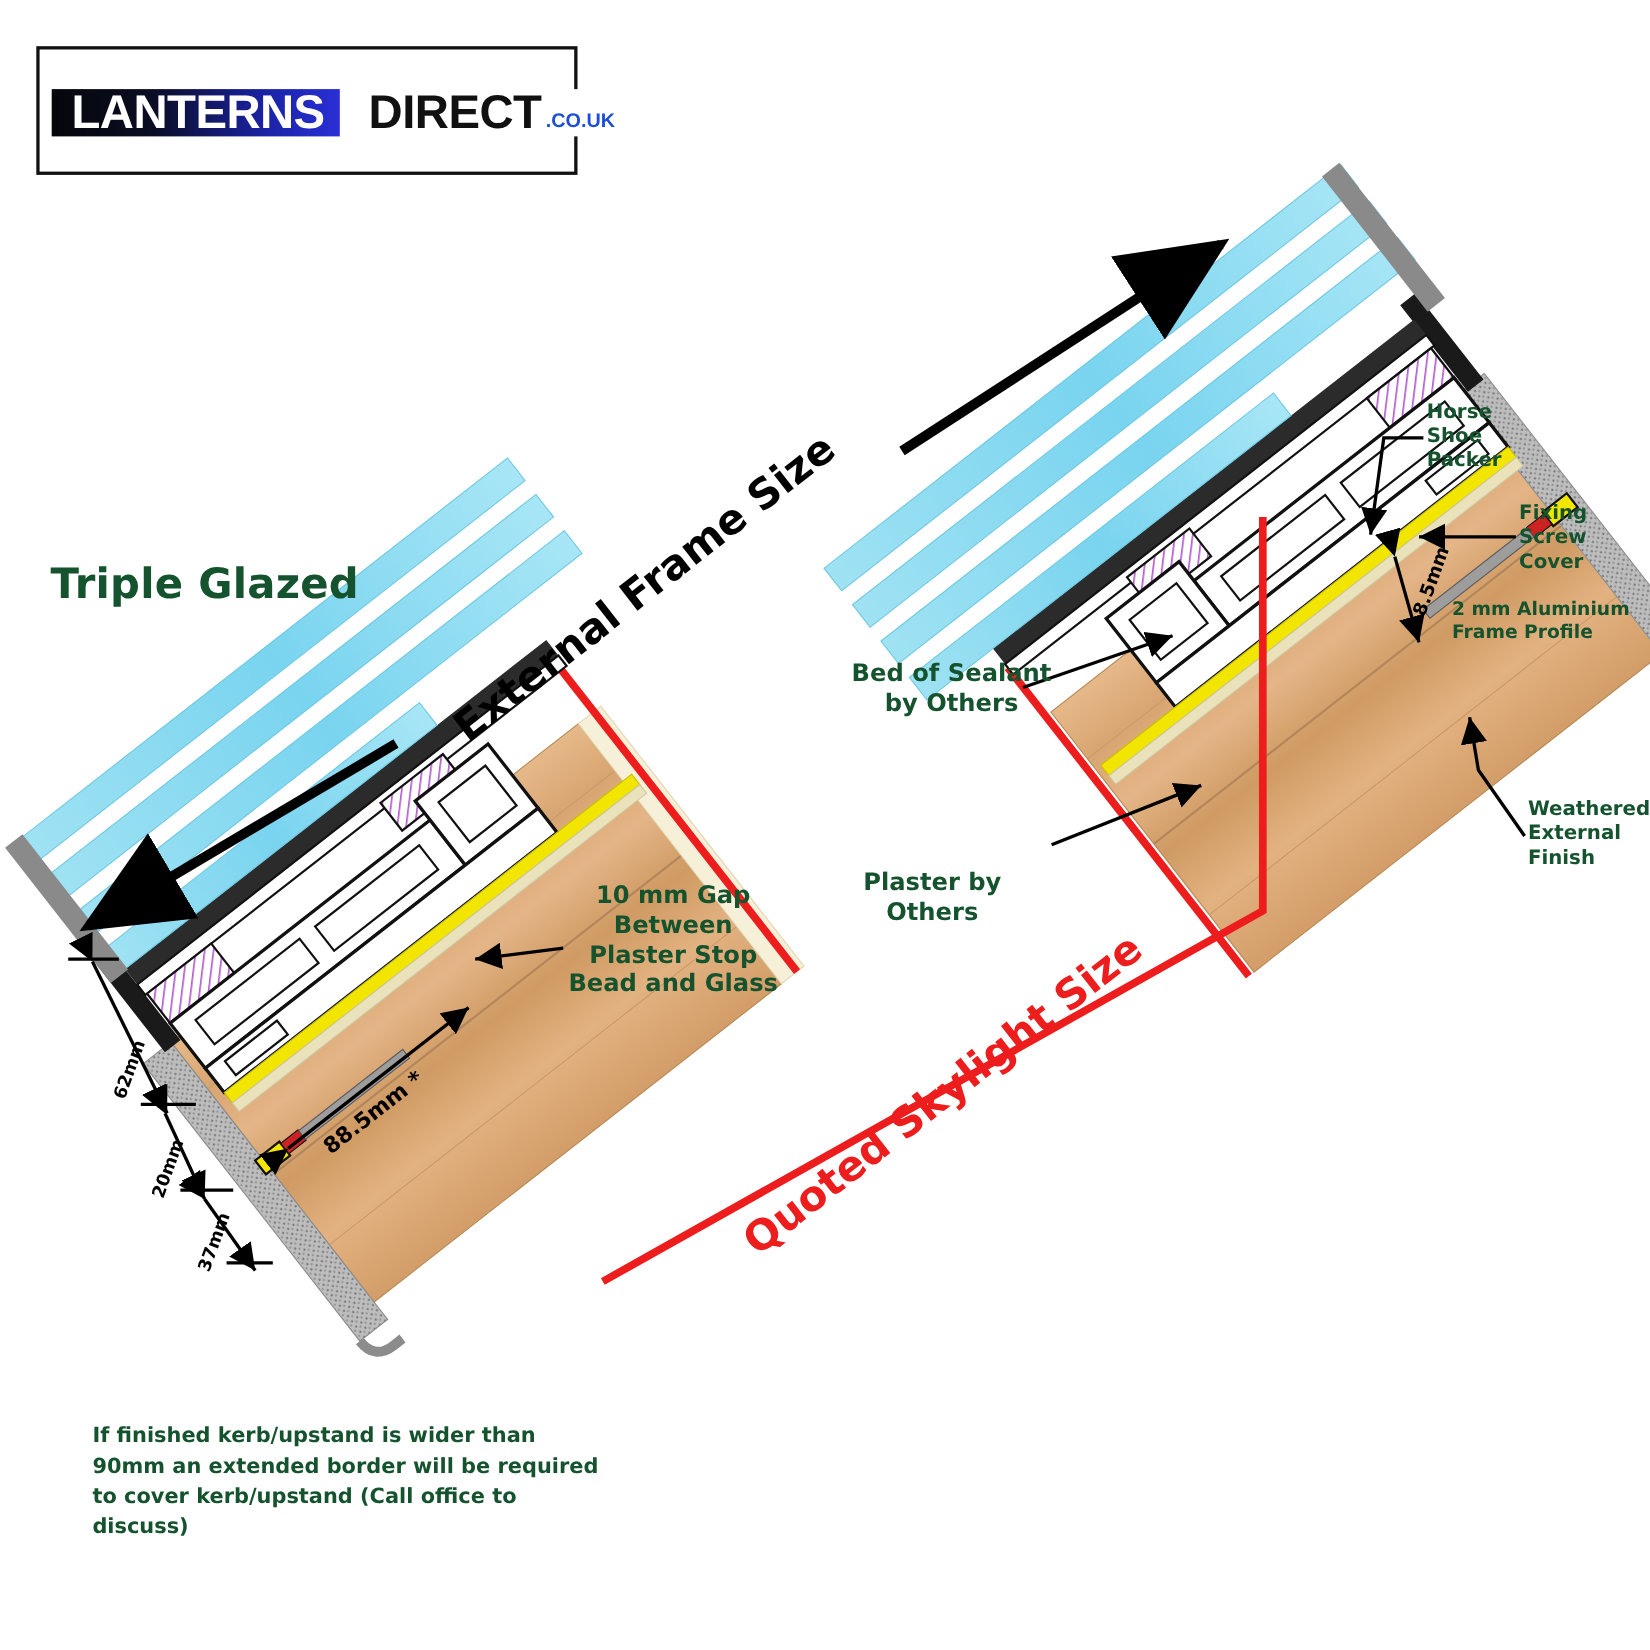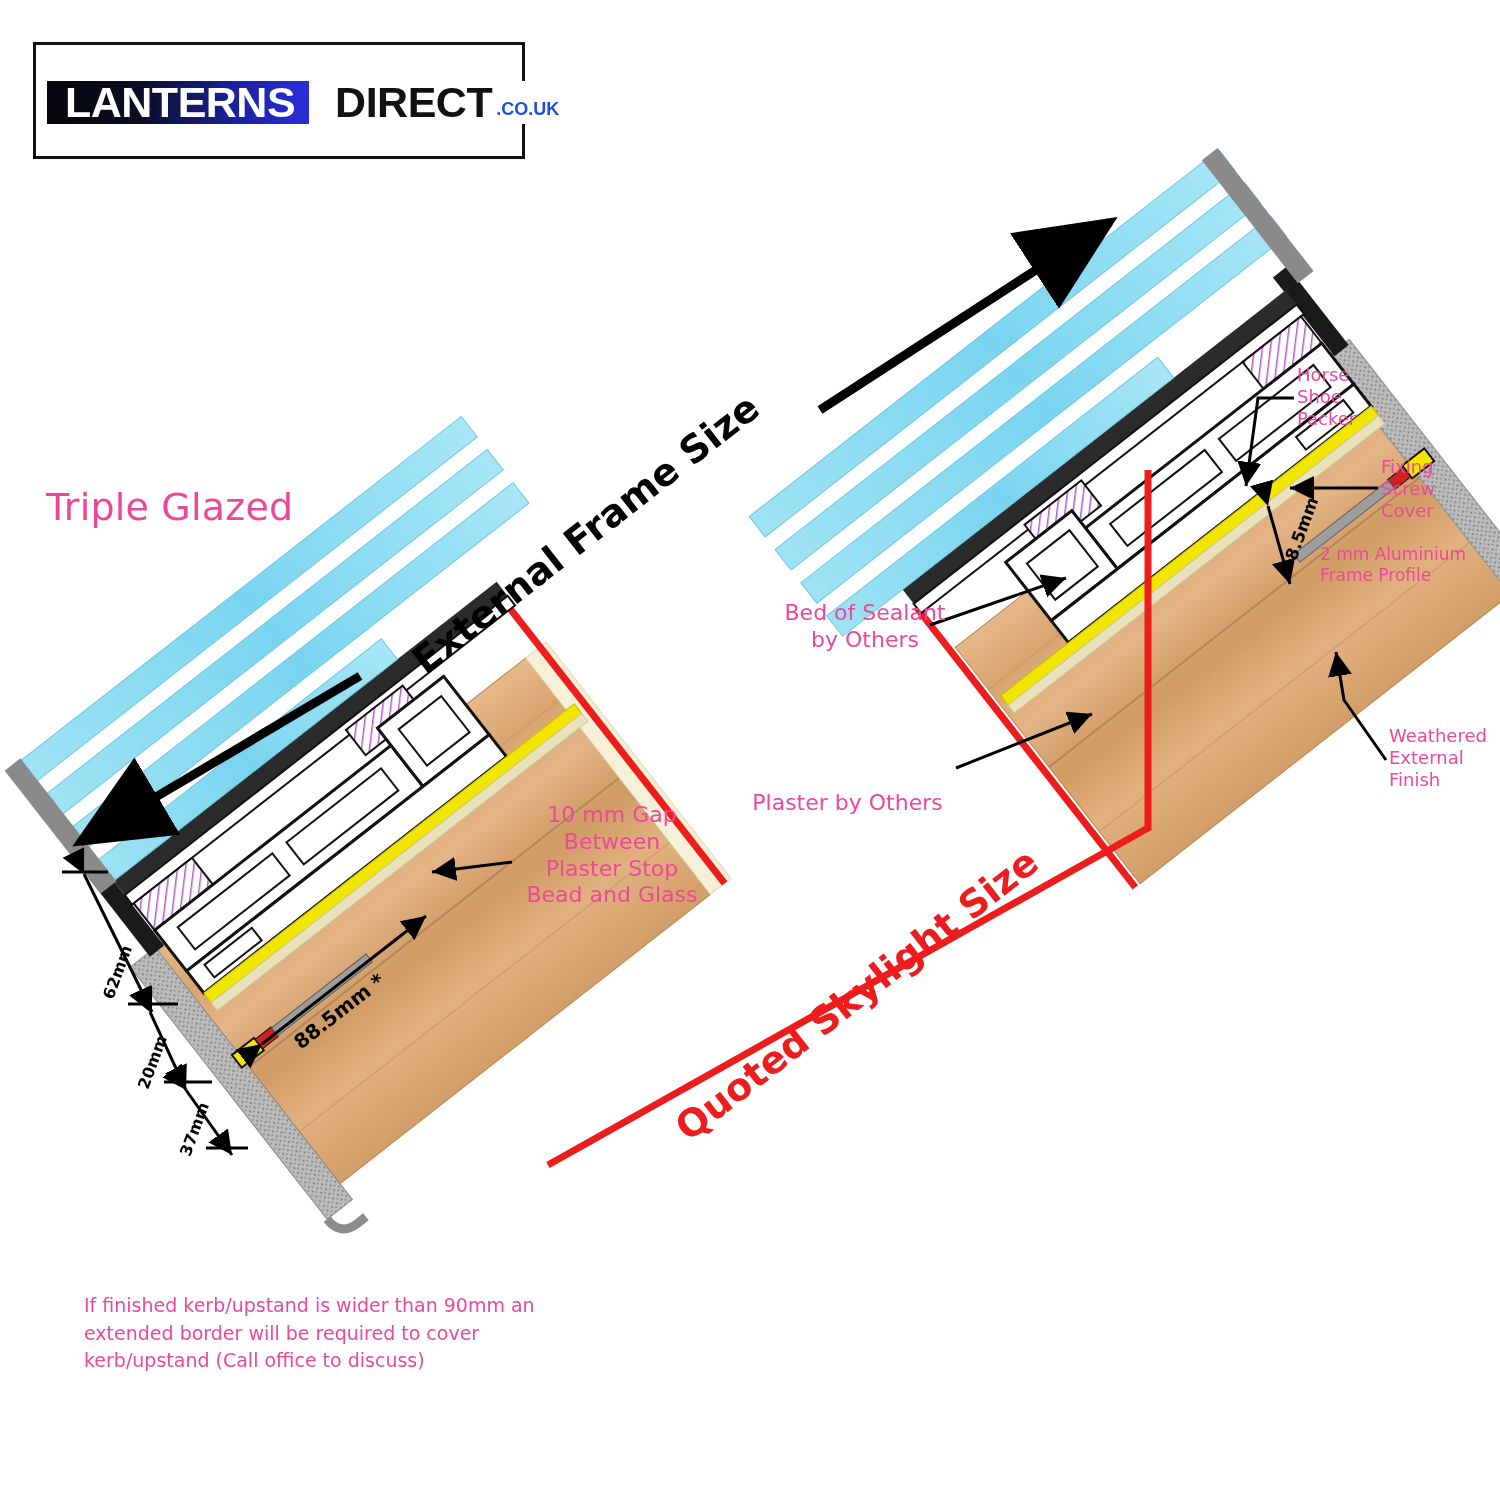--- a/index.html
+++ b/index.html
@@ -73,28 +73,28 @@
     font-weight: 700;
     font-size: 18px;
     margin-left: 4px;
     margin-top: 14px;
   }
 
   
   .lbl {
     position: absolute;
     font-family: "DejaVu Sans", sans-serif;
-    font-weight: 400;
-    color: #ec4899;
+    font-weight: 700;
+    color: #14532d;
     line-height: 1.22;
     white-space: pre-line;
   }
 
   #title-triple {
-    left: 46px; top: 484px;
+    left: 46px; top: 508px;
     font-size: 38px;
     letter-spacing: 0.2px;
   }
   #lbl-gap {
     left: 512px; top: 802px;
     width: 200px;
     font-size: 22px;
     text-align: center;
   }
   #lbl-sealant {

